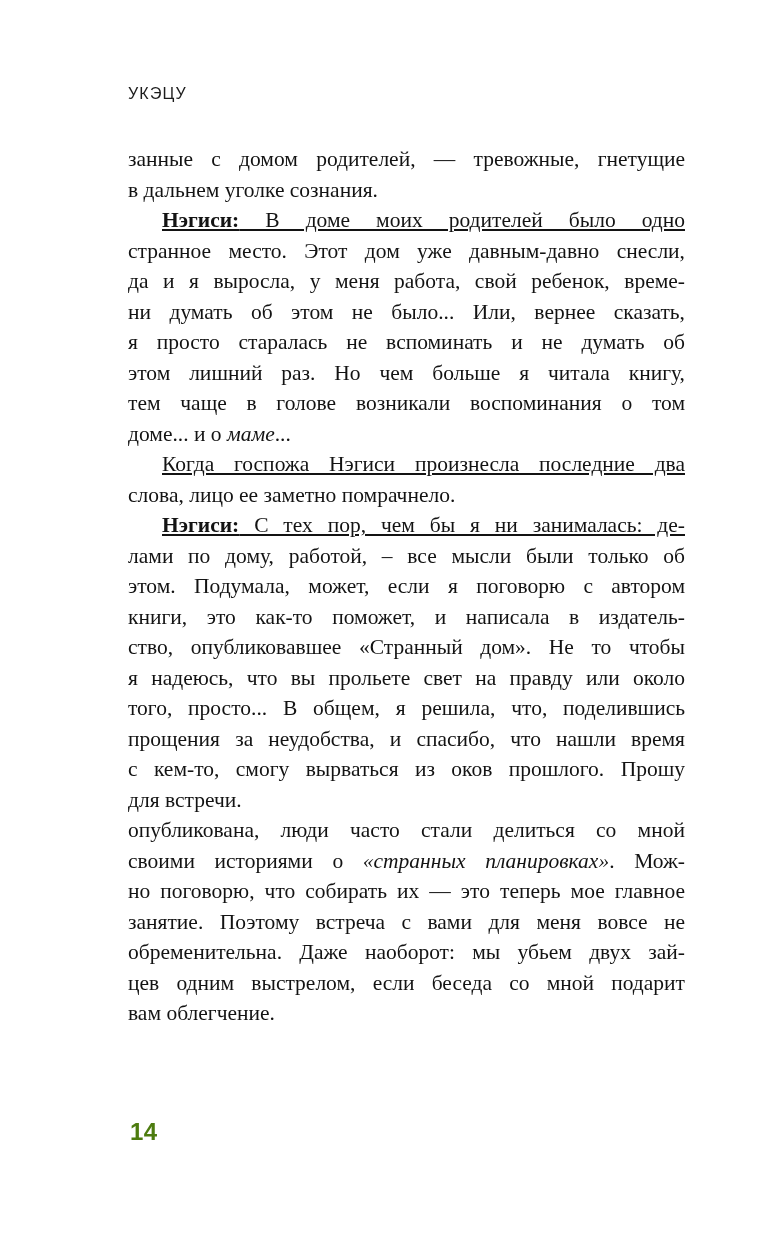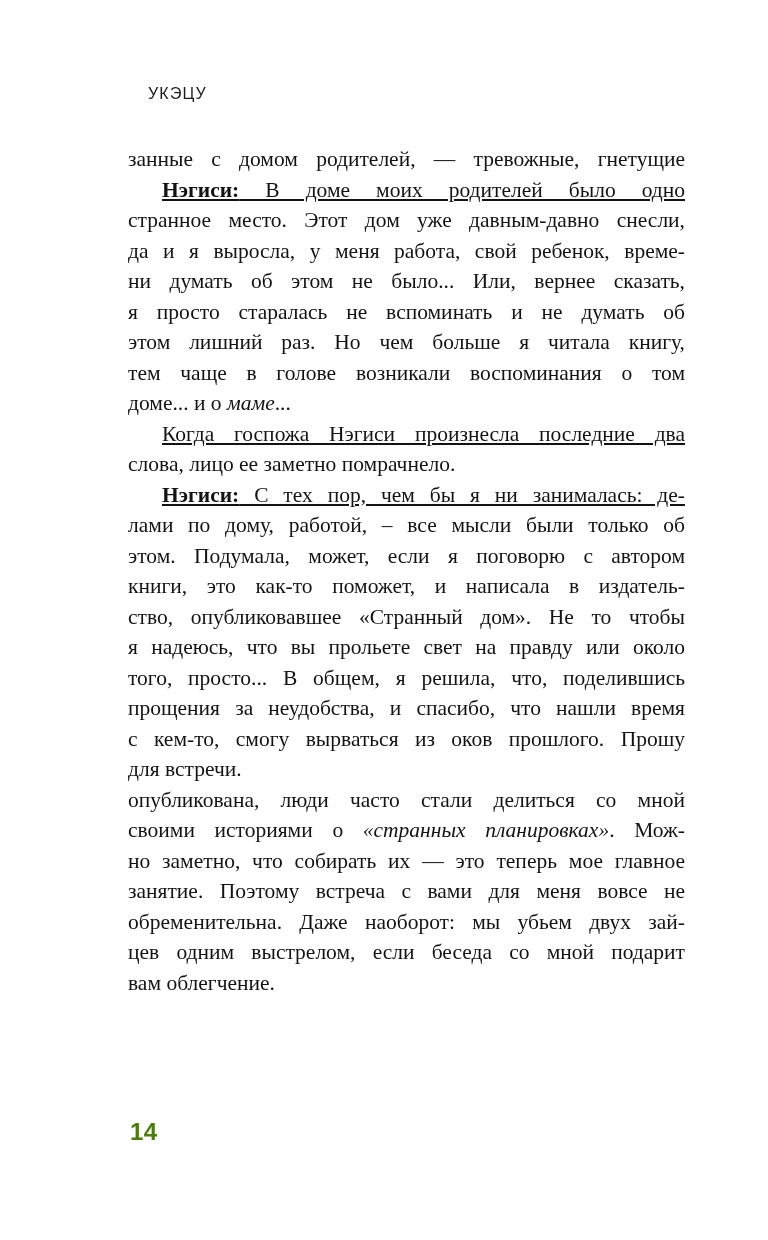--- a/index.html
+++ b/index.html
@@ -60,24 +60,25 @@
     font-size: 24px;
     font-weight: bold;
     color: #4d7c0f;
     letter-spacing: 0.5px;
   }
 </style>
 </head>
 <body>
 
 <div class="page" style="background: rgb(255, 255, 255);">
-  <div class="running-header" style="color: rgb(28, 28, 28); margin-left: 20px;">УКЭЦУ</div>
+  <div class="running-header" style="color: rgb(28, 28, 28);">УКЭЦУ</div>
 
   <div class="text-block" id="text-block" style="color: rgb(19, 19, 19);">
       <div class="line just"><span>занные с домом родителей, — тревожные, гнетущие</span></div>
+      <div class="line"><span>в дальнем уголке сознания.</span></div>
       <div class="line just indent"><b>Нэгиси:</b><span> В доме моих родителей было одно</span></div>
       <div class="line just"><span>странное место. Этот дом уже давным-давно снесли,</span></div>
       <div class="line just"><span>да и я выросла, у меня работа, свой ребенок, време-</span></div>
       <div class="line just"><span>ни думать об этом не было... Или, вернее сказать,</span></div>
       <div class="line just"><span>я просто старалась не вспоминать и не думать об</span></div>
       <div class="line just"><span>этом лишний раз. Но чем больше я читала книгу,</span></div>
       <div class="line just"><span>тем чаще в голове возникали воспоминания о том</span></div>
       <div class="line"><span>доме... и о </span><i>маме</i><span>...</span></div>
       <div class="line just indent"><span>Когда госпожа Нэгиси произнесла последние два</span></div>
       <div class="line"><span>слова, лицо ее заметно помрачнело.</span></div>
@@ -86,21 +87,21 @@
       <div class="line just"><span>этом. Подумала, может, если я поговорю с автором</span></div>
       <div class="line just"><span>книги, это как-то поможет, и написала в издатель-</span></div>
       <div class="line just"><span>ство, опубликовавшее «Странный дом». Не то чтобы</span></div>
       <div class="line just"><span>я надеюсь, что вы прольете свет на правду или около</span></div>
       <div class="line just"><span>того, просто... В общем, я решила, что, поделившись</span></div>
       <div class="line just"><span>прощения за неудобства, и спасибо, что нашли время</span></div>
       <div class="line just"><span>с кем-то, смогу вырваться из оков прошлого. Прошу</span></div>
       <div class="line"><span>для встречи.</span></div>
       <div class="line just"><span>опубликована, люди часто стали делиться со мной</span></div>
       <div class="line just"><span>своими историями о </span><i>«странных планировках»</i><span>. Мож-</span></div>
-      <div class="line just"><span>но заметно, что собирать их — это теперь мое главное</span></div>
+      <div class="line just"><span>но поговорю, что собирать их — это теперь мое главное</span></div>
       <div class="line just"><span>занятие. Поэтому встреча с вами для меня вовсе не</span></div>
       <div class="line just"><span>обременительна. Даже наоборот: мы убьем двух зай-</span></div>
       <div class="line just"><span>цев одним выстрелом, если беседа со мной подарит</span></div>
       <div class="line"><span>вам облегчение.</span></div>
     </div>
 
   <div class="page-number">14</div>
 </div>
 
 </body></html>

